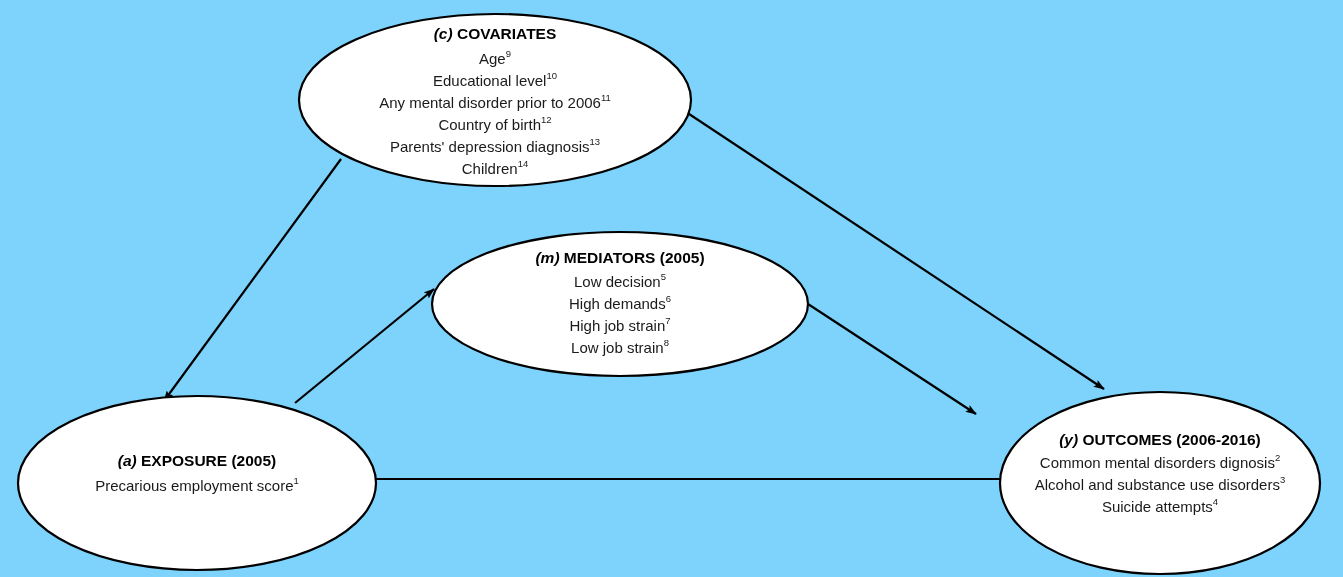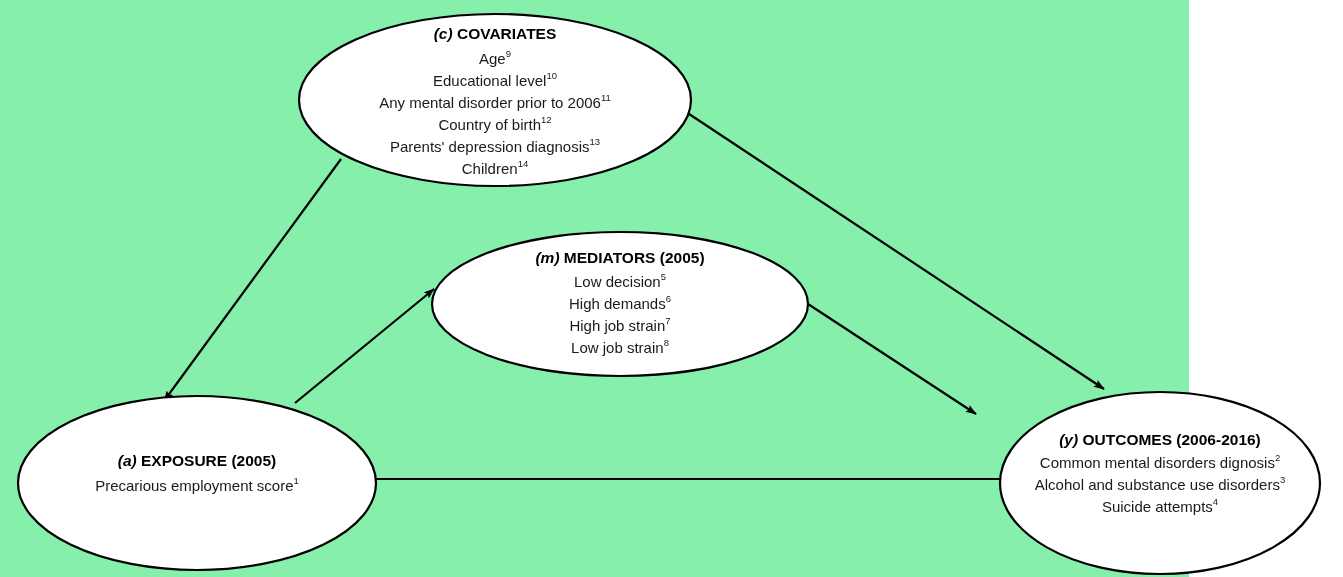--- a/index.html
+++ b/index.html
@@ -8,23 +8,23 @@
     background: #ffffff;
   }
   body {
     width: 1343px;
     height: 577px;
     font-family: "Liberation Sans", sans-serif;
     overflow: hidden;
   }
   #dag-figure {
     position: relative;
-    width: 1189px;
+    width: 1343px;
     height: 577px;
-    background: #86efac;
+    background: #7dd3fc;
   }
   svg.dag-canvas {
     display: block;
     width: 1343px;
     height: 577px;
   }
   .node-ellipse {
     fill: #ffffff;
     stroke: #000000;
     stroke-width: 2.2;

